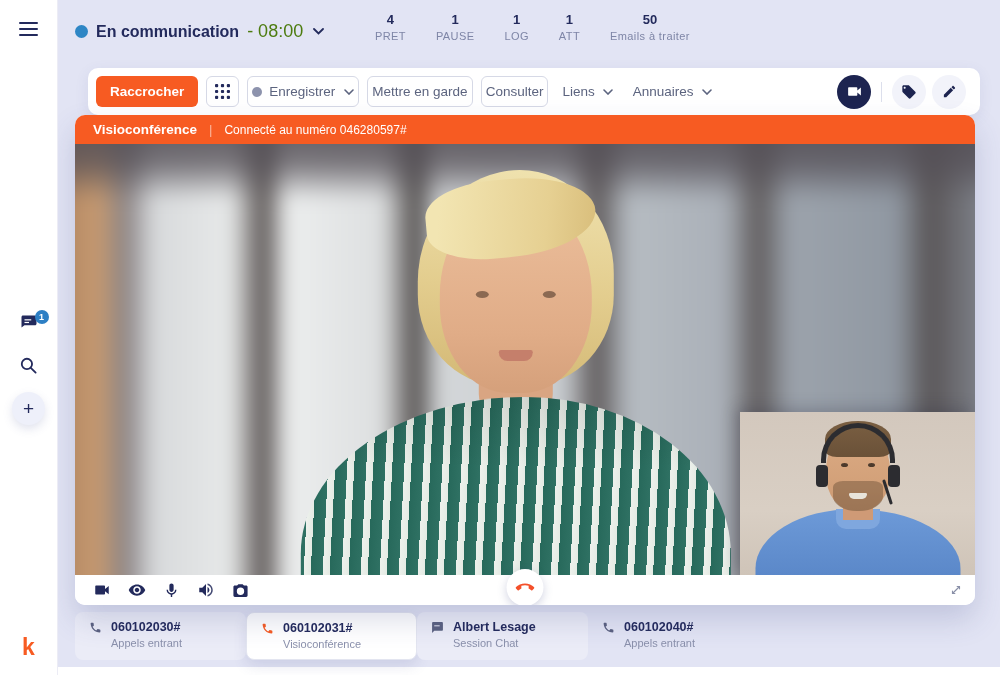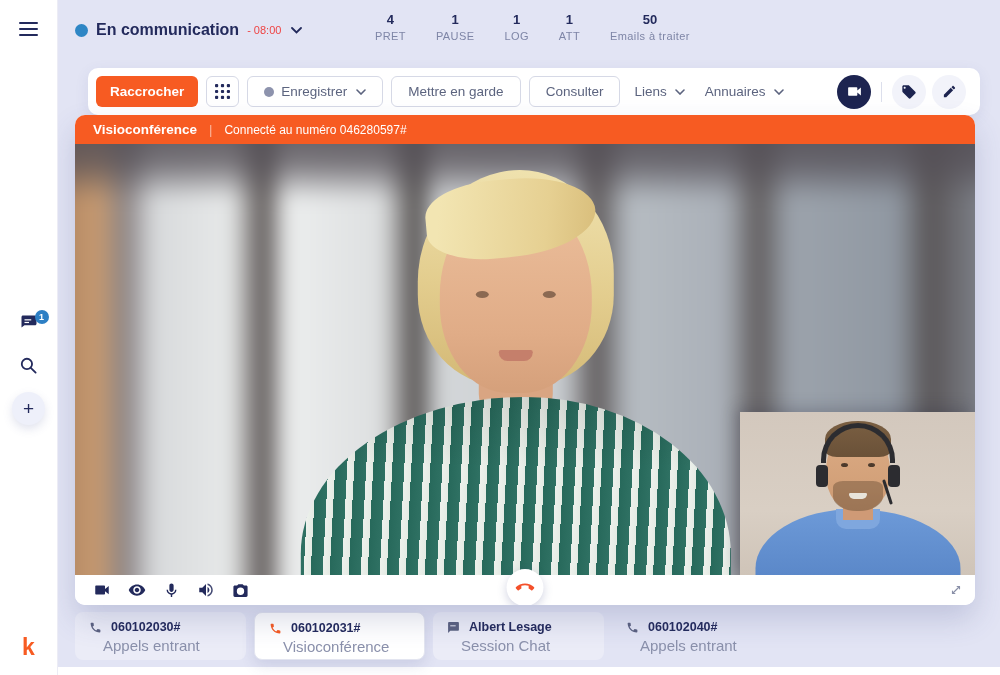--- a/index.html
+++ b/index.html
@@ -17,38 +17,38 @@
   .chat-wrap { position:relative; }
   .badge { position:absolute; right:-10px; top:-4px; min-width:14px; height:14px; border-radius:8px; background:#2d7fc4; color:#fff; font-size:9px; font-weight:bold; display:flex; align-items:center; justify-content:center; padding:0 3px; }
   .plus-btn { position:absolute; left:12px; top:392px; width:33px; height:33px; border-radius:50%; background:#eef0fa; color:#232a5c; font-size:19px; display:flex; align-items:center; justify-content:center; cursor:pointer; box-shadow:0 4px 10px rgba(90,100,160,.18); }
   .k-logo { position:absolute; left:0; top:634px; width:57px; text-align:center; color:#f75b22; font-size:23px; font-weight:bold; }
 
   
   .header { position:absolute; left:57px; top:0; width:943px; height:60px; }
   .status { position:absolute; left:18px; top:21px; display:flex; align-items:center; gap:8px; cursor:pointer; }
   .status-dot { width:13px; height:13px; border-radius:50%; background:#2e86c5; }
   .status-label { font-size:16px; font-weight:bold; color:#232a5c; }
-  .status-time { font-size:11px; color:#ef4444;text-align:right; }
+  .status-time { font-size:18px; color:#4d7c0f;text-align:right; }
   .chev { color:#232a5c; display:inline-flex; margin-left:2px; }
   .stats { position:absolute; left:318px; top:12px; display:flex; gap:30px; }
   .stat { display:flex; flex-direction:column; align-items:center; gap:3px; }
   .stat-value { font-size:13px; font-weight:bold; color:#232a5c; }
   .stat-label { font-size:11px; color:#7e85a6; letter-spacing:.4px; }
   .company-pill { position:absolute; right:15px; top:8px; width:138px; height:44px; background:rgba(255,255,255,.6); border-radius:24px; display:flex; align-items:center; padding:0 5px 0 14px; gap:8px; }
   .company-text { line-height:1.15; flex:1; }
   .company-l1 { font-size:9px; letter-spacing:2px; color:#9aa0b5; }
   .company-l2 { font-size:9px; letter-spacing:1px; font-weight:bold; color:#8a90a8; }
   .avatar { width:36px; height:36px; border-radius:50%; overflow:hidden; position:relative; background:linear-gradient(180deg,#efe0ce 0%,#e3d0bc 100%); cursor:pointer; }
   .av-hair { position:absolute; left:7px; top:3px; width:22px; height:14px; border-radius:50% 50% 30% 30%; background:#56422f; }
   .av-face { position:absolute; left:10px; top:8px; width:16px; height:17px; border-radius:50%; background:#d2a27d; }
   .av-body { position:absolute; left:4px; bottom:-6px; width:28px; height:14px; border-radius:50% 50% 0 0; background:#47618c; }
 
   
   .toolbar { position:absolute; left:88px; top:68px; width:892px; height:47px; background:#ffffff; border-radius:10px; box-shadow:0 4px 14px rgba(80,90,150,.10); display:flex; align-items:center; padding:0 14px 0 8px; gap:8px; z-index:2; }
-  .btn { height:31px; border:1px solid #d6d9e6; border-radius:6px; background:#fff; color:#5c647f; font-size:13.5px; padding:0 16px; display:flex; align-items:center; gap:7px; cursor:pointer; font-family:inherit; }
+  .btn { height:31px; border:1px solid #d6d9e6; border-radius:6px; background:#fff; color:#5c647f; font-size:13.5px; padding:0 4px; display:flex; align-items:center; gap:7px; cursor:pointer; font-family:inherit; }
   .btn-primary { background:#f75b22; border:none; color:#fff; font-weight:bold; padding:0 14px; }
   .btn-icon { width:33px; justify-content:center; padding:0; color:#232a5c; }
   .rec-dot { width:10px; height:10px; border-radius:50%; background:#8d93ad; }
   .link-dd { display:flex; align-items:center; gap:6px; color:#5c647f; font-size:13.5px; padding:0 6px; cursor:pointer; }
   .tb-right { margin-left:auto; display:flex; align-items:center; gap:6px; }
   .circle-btn { width:34px; height:34px; border-radius:50%; display:flex; align-items:center; justify-content:center; cursor:pointer; }
   .circle-dark { background:#1d2450; color:#ffffff; }
   .circle-light { background:#f2f3fa; color:#232a5c; }
   .v-div { width:1px; height:20px; background:#dcdfec; margin:0 4px; }
 
@@ -102,27 +102,27 @@
   .hs-mic { position:absolute; left:calc(50% + 28px); bottom:70px; width:3px; height:26px; background:#2c2c30; border-radius:2px; transform:rotate(-18deg); }
 
   
   .controls { position:relative; height:30px; background:#fff; display:flex; align-items:center; }
   .ctl-left { display:flex; align-items:center; gap:17px; padding-left:18px; color:#232a5c; }
   .ctl-left .ctl-icon { display:inline-flex; cursor:pointer; }
   .hangup-btn { position:absolute; left:50%; top:-6px; transform:translateX(-50%); width:37px; height:37px; border-radius:50%; background:#fff; box-shadow:0 3px 10px rgba(70,80,140,.25); display:flex; align-items:center; justify-content:center; color:#f4502a; cursor:pointer; }
   .expand-btn { position:absolute; right:12px; top:50%; transform:translateY(-50%); color:#8a90a8; display:inline-flex; cursor:pointer; }
 
   
-  .tabs { position:absolute; left:75px; top:612px; display:flex; gap:8px; }
+  .tabs { position:absolute; left:75px; top:612px; display:flex; gap:0; }
   .tab { width:171px; height:48px; border-radius:8px; background:#ebecf7; padding:8px 10px 0 14px; cursor:pointer; }
   .tab.active { background:#ffffff; border:1px solid #e3e5f0; box-shadow:0 6px 14px rgba(70,80,140,.14); }
   .tab.ghost { background:transparent; }
   .tab-head { display:flex; align-items:center; gap:9px; }
   .tab-title { font-size:12.5px; font-weight:bold; color:#232a5c; white-space:nowrap; }
-  .tab-sub { font-size:15px; color:#8a90ab; margin-left:14px; margin-top:3px; white-space:nowrap; }
+  .tab-sub { font-size:11px; color:#8a90ab; margin-left:22px; margin-top:3px; white-space:nowrap; }
   .tab-ic { display:inline-flex; color:#5b6180; }
   .tab-ic.orange { color:#f75b22; }
 
   svg { display:block; }
 </style>
 </head>
 <body>
 
 <div class="main-bg"></div>
 

